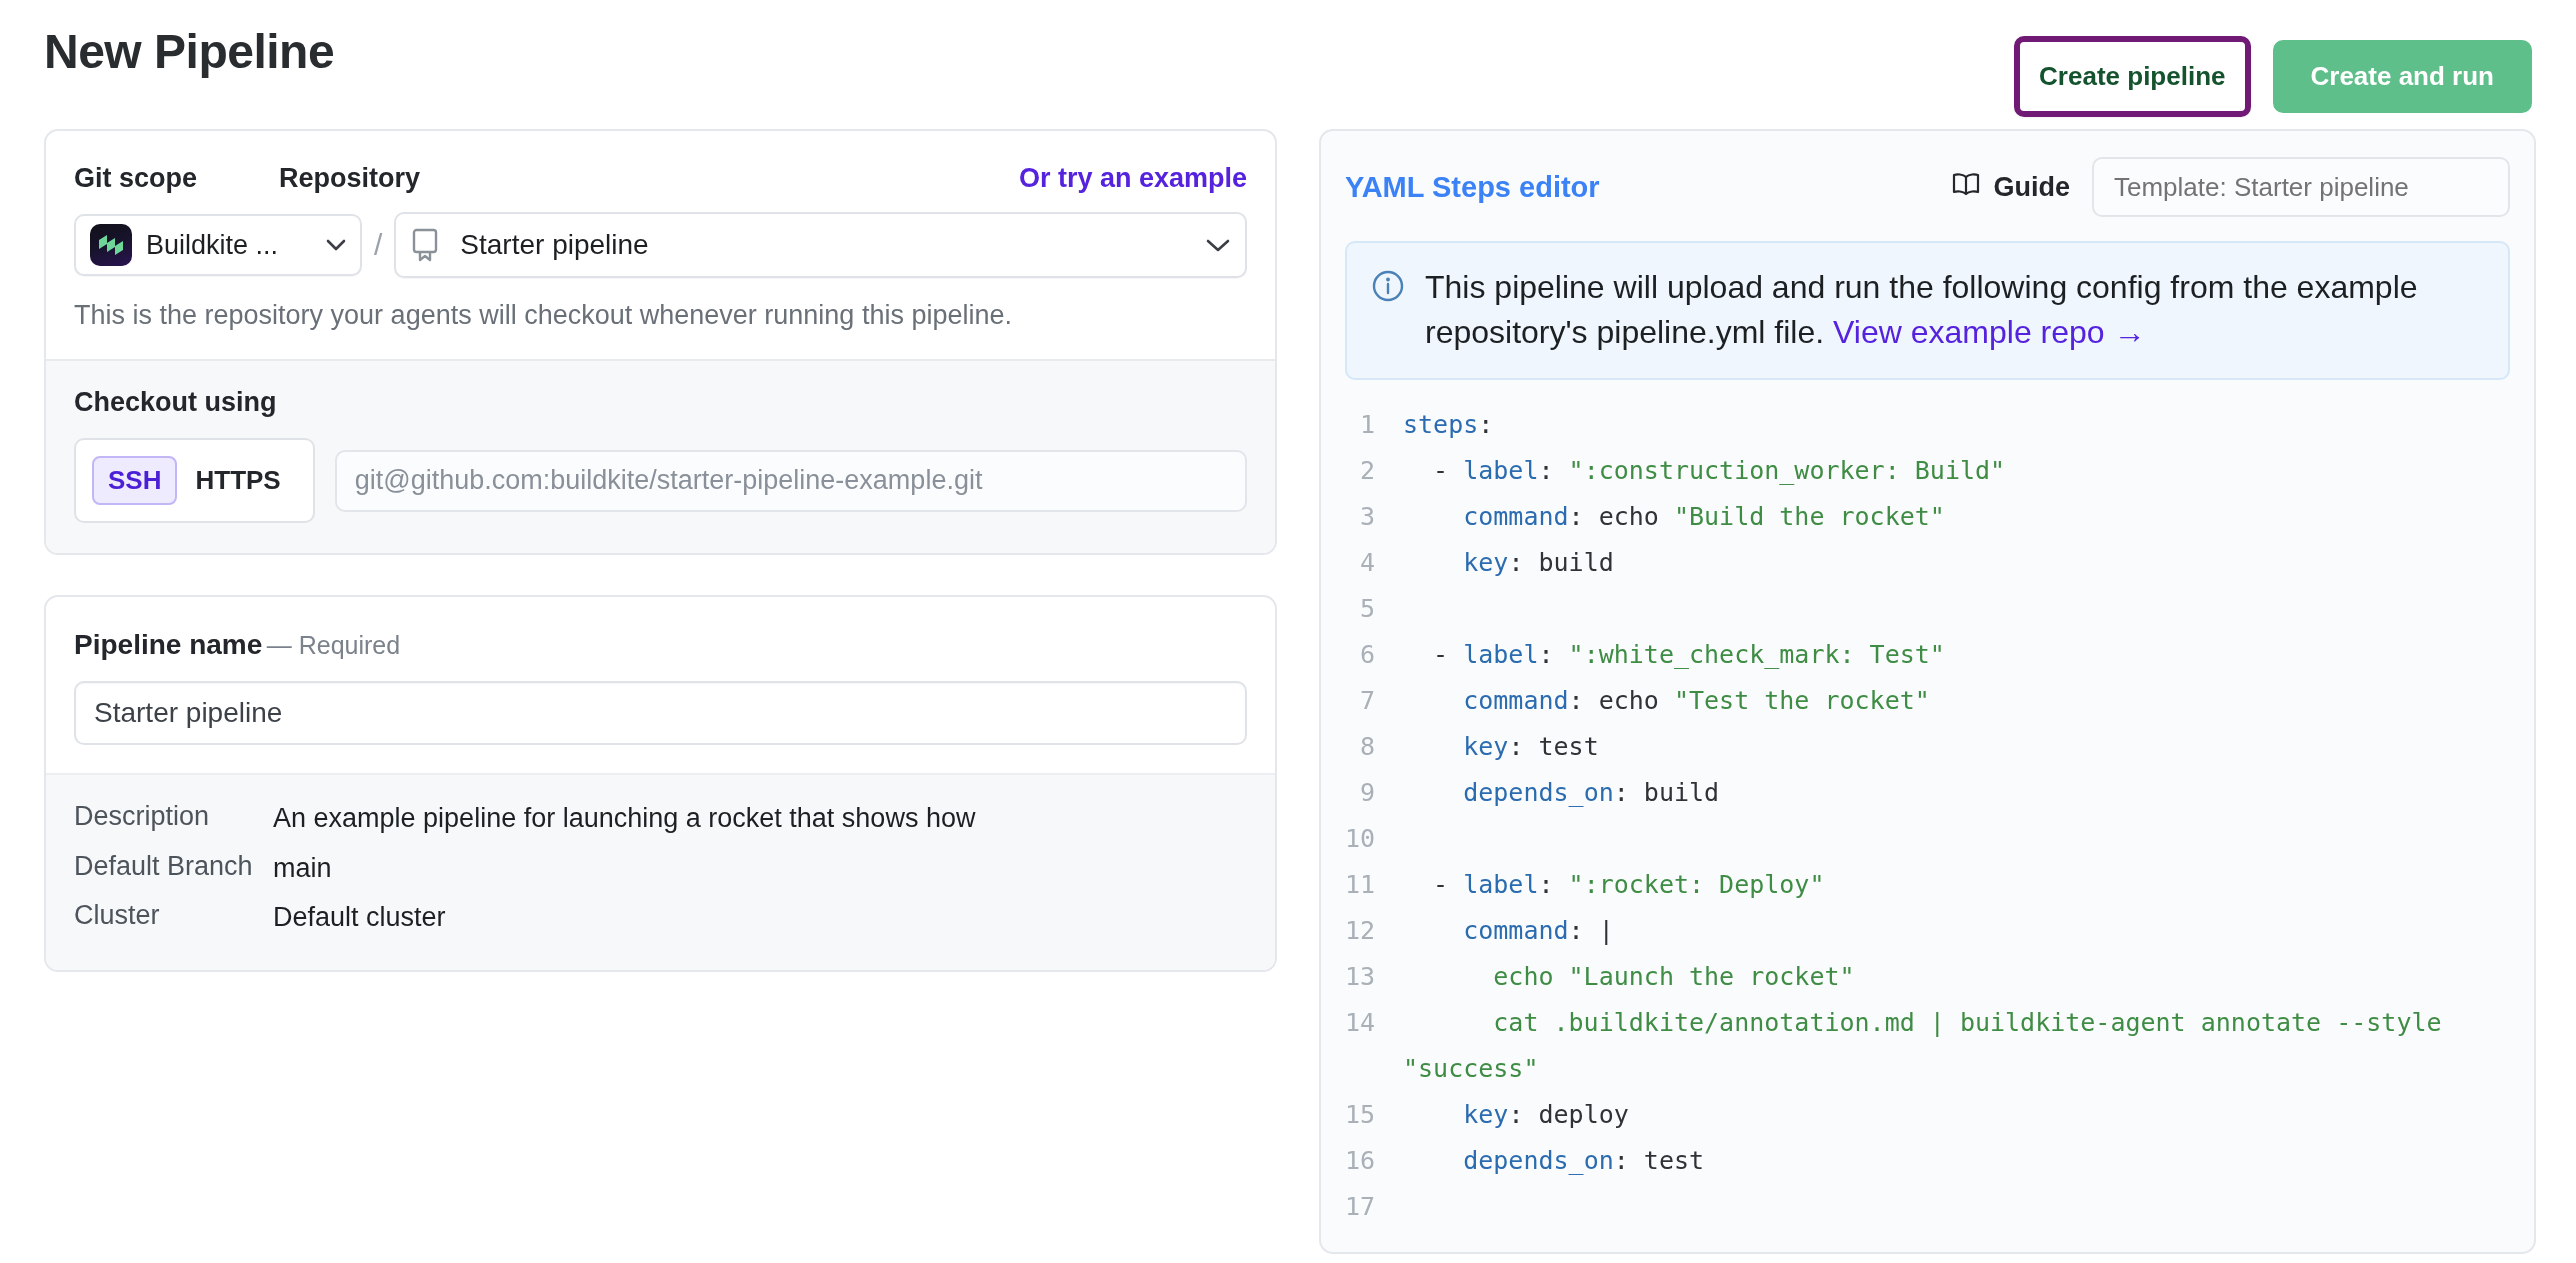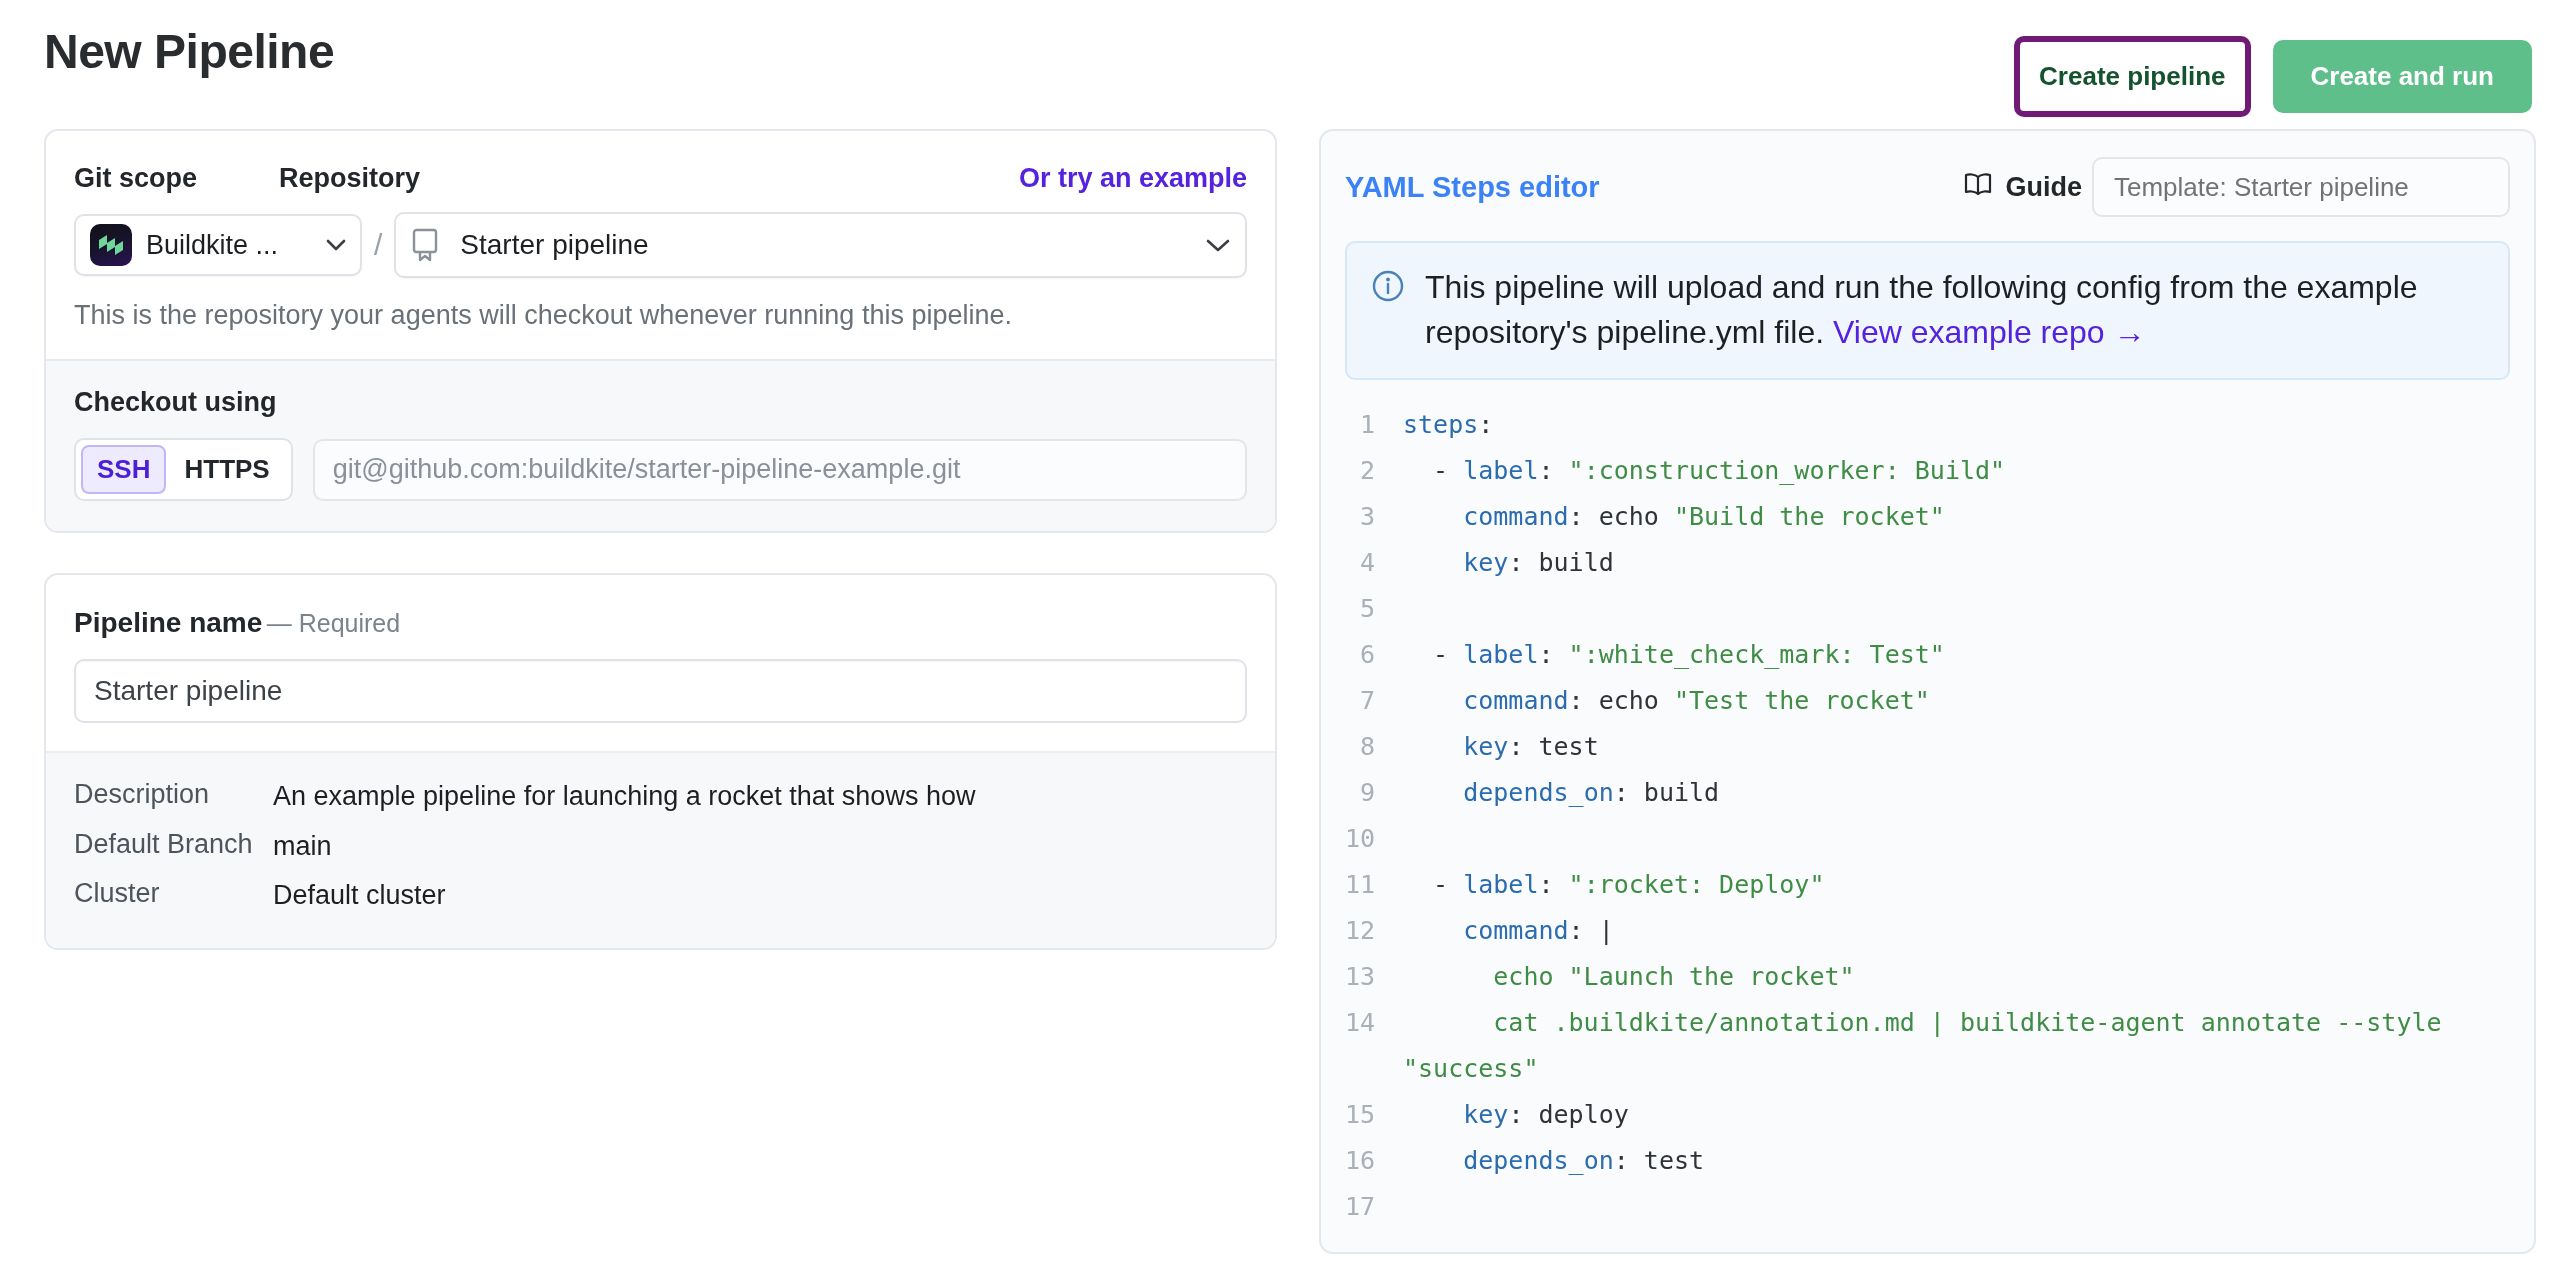--- a/index.html
+++ b/index.html
@@ -98,21 +98,21 @@
   
   .checkout-panel {
     background: #f7f8fa; border-top: 2px solid #e8ebee;
     padding: 26px 28px 30px 28px;
   }
   .checkout-title { font-size: 27px; font-weight: 700; color: #23262a; }
   .checkout-row { display: flex; align-items: center; gap: 20px; margin-top: 20px; }
   .segmented {
     display: inline-flex; align-items: center;
     background: #ffffff; border: 2px solid #dfe3e8; border-radius: 10px;
-    padding: 5px; gap: 2px;
+    padding: 16px; gap: 2px;
   }
   .seg {
     font-size: 26px; font-weight: 700; padding: 9px 16px; border-radius: 8px;
     cursor: pointer; color: #23262a; background: transparent;
   }
   .seg.active { background: #eeebfe; color: #4b1fd6; border: 2px solid #c3b6f7; padding: 7px 14px; }
   .url-input {
     flex: 1 1 auto; height: 62px; border: 2px solid #e2e5e9; border-radius: 10px;
     background: #fbfcfd; display: flex; align-items: center; padding: 0 18px;
     font-size: 27px; color: #8a9099;
@@ -141,21 +141,21 @@
 
   
   .editor-card {
     background: #fafbfc; border: 2px solid #e4e7eb; border-radius: 14px;
     padding: 26px 24px 22px 24px; min-height: 1007px;
   }
   .editor-head {
     display: flex; align-items: center; justify-content: space-between; gap: 18px;
   }
   .editor-title { font-size: 29px; font-weight: 700; color: #3b82f6; }
-  .editor-head-right { display: flex; align-items: center; gap: 10px; }
+  .editor-head-right { display: flex; align-items: center; gap: 22px; }
   .guide {
     display: inline-flex; align-items: center; gap: 12px;
     font-size: 27px; font-weight: 700; color: #23262a; cursor: pointer;
   }
   .template-box {
     border: 2px solid #e2e5e9; border-radius: 10px; background: #fbfcfd;
     height: 60px; display: flex; align-items: center; padding: 0 20px;
     font-size: 26px; color: #737373; min-width: 418px;
   }
 

